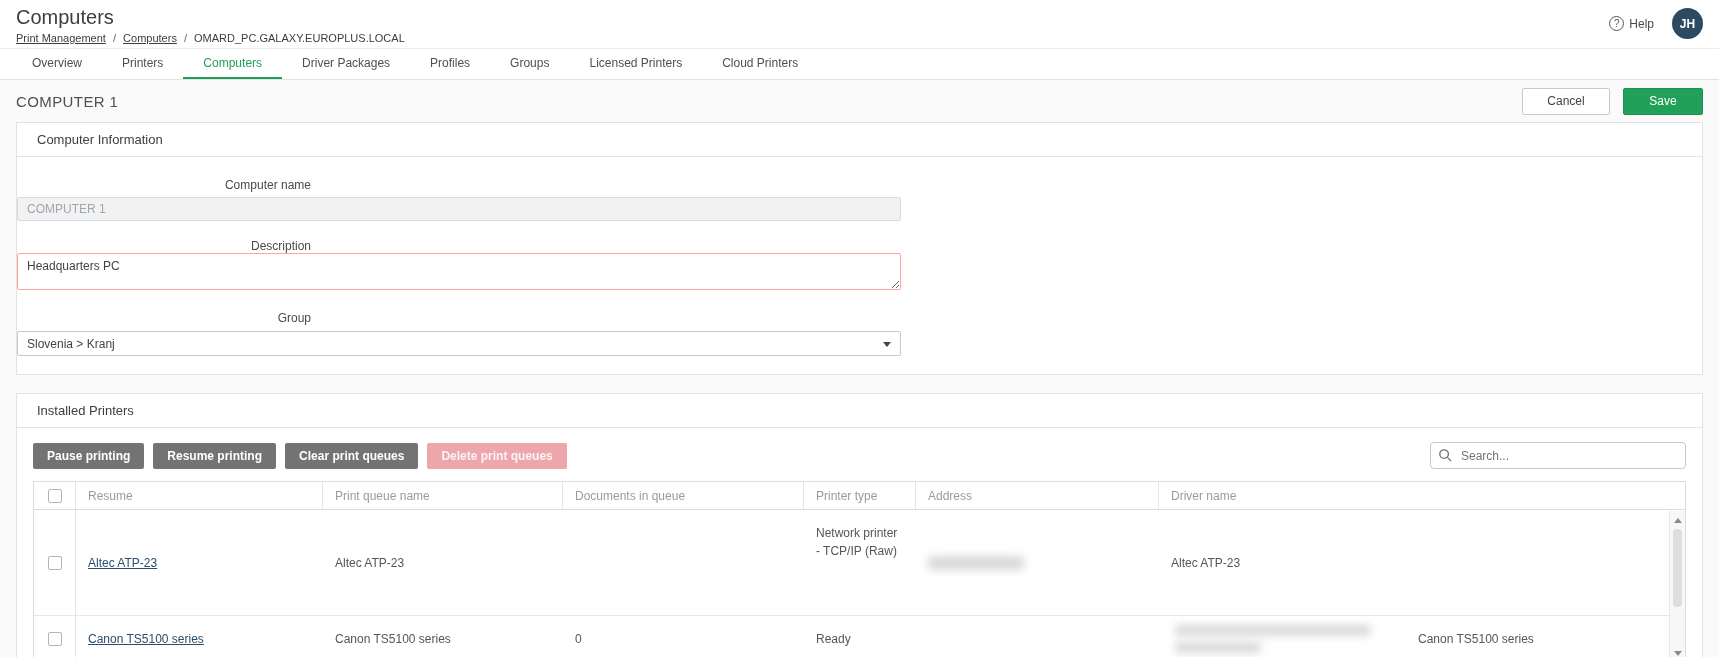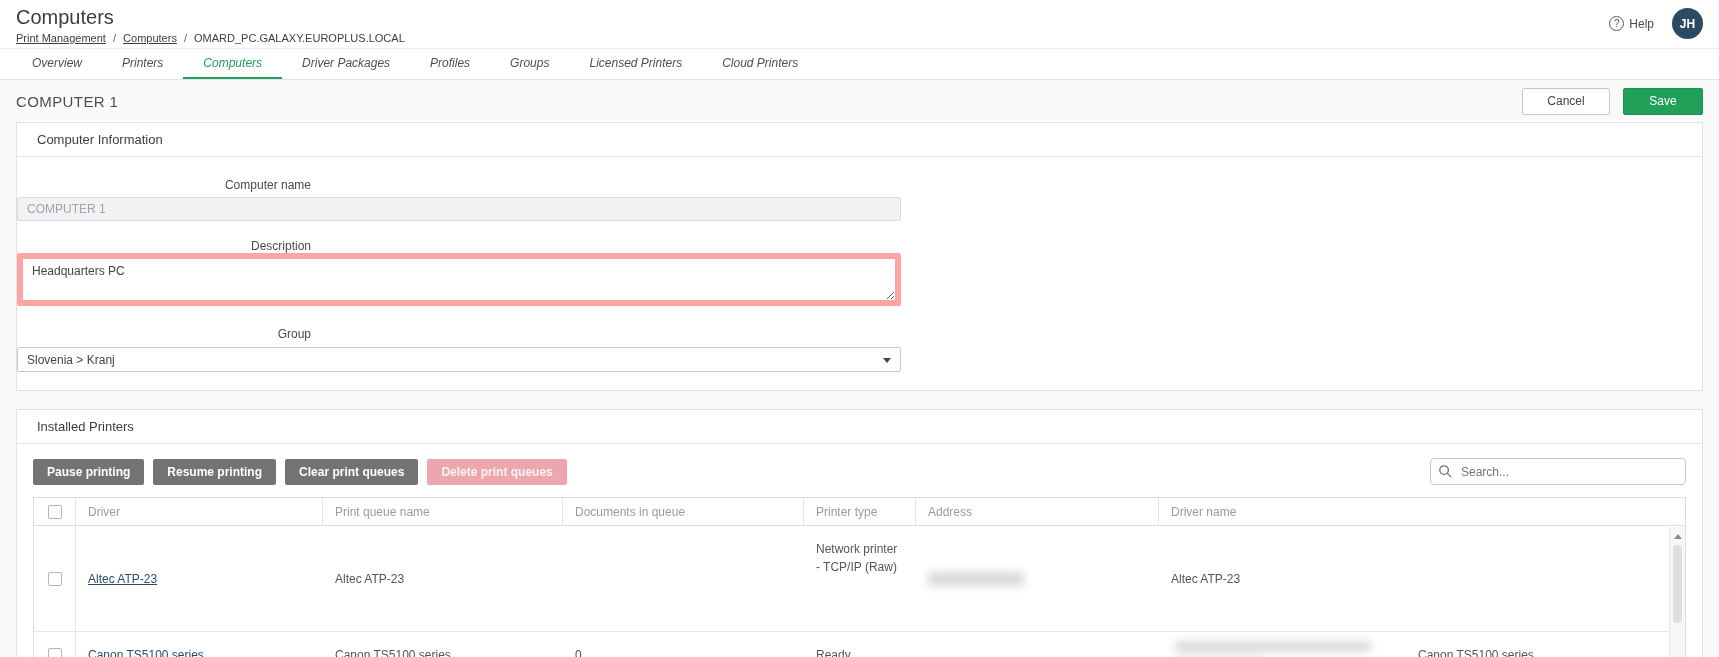--- a/index.html
+++ b/index.html
@@ -12,21 +12,21 @@
   .breadcrumb { margin-top:3px; font-size:11px; color:#3d3d3d; }
   .breadcrumb a { color:#3d3d3d; text-decoration:underline; cursor:pointer; }
   .breadcrumb .sep { color:#666; margin:0 4px; }
   .topbar-right { position:absolute; right:16px; top:8px; display:flex; align-items:center; gap:18px; }
   .help { display:flex; align-items:center; gap:5px; color:#4a4a4a; font-size:12px; cursor:pointer; }
   .help-circle { width:15px; height:15px; border:1px solid #5a5a5a; border-radius:50%; display:flex; align-items:center; justify-content:center; font-size:10px; color:#5a5a5a; }
   .avatar { width:31px; height:31px; border-radius:50%; background:#2d4a63; color:#fff; display:flex; align-items:center; justify-content:center; font-size:12px; font-weight:700; cursor:pointer; }
 
   
   .tabbar { height:31px; background:#fff; border-bottom:1px solid #e2e2e2; display:flex; align-items:stretch; padding-left:12px; }
-  .tab { display:flex; align-items:center; padding:0 20px; font-size:12px; color:#4f4f4f; cursor:pointer; border-bottom:2px solid transparent;font-style:italic; }
+  .tab { display:flex; align-items:center; padding:0 20px; font-size:12px; color:#4f4f4f; cursor:pointer; border-bottom:2px solid transparent; }
   .tab.active { color:#21a05a; border-bottom-color:#21a05a; }
 
   
   .main { background:#fafafa; height:577px; padding:0 16px; }
   .page-header { height:42px; display:flex; align-items:center; justify-content:space-between; }
   .page-title { font-size:15px; color:#4f4f4f; letter-spacing:.4px; }
   .page-actions { display:flex; gap:13px; }
   .btn { font-family:inherit; font-size:12px; border-radius:2px; cursor:pointer; height:27px; }
   .btn-cancel { background:#fff; border:1px solid #c9c9c9; color:#444; width:88px; }
   .btn-save { background:#21a05a; border:1px solid #1d9151; color:#fff; width:80px; }
@@ -36,21 +36,21 @@
 
   
   .form-body { padding:16px 0 18px 0; }
   .form-row { display:flex; margin-bottom:13px;flex-direction:column; }
   .form-row:last-child { margin-bottom:0; }
   .form-label { width:330px; text-align:right; padding-right:36px; font-size:12px; color:#4a4a4a; line-height:24px; flex:none; }
   .form-label.top { line-height:14px; padding-top:5px; }
   .form-field { width:884px; }
   .input-text { width:100%; height:24px; border:1px solid #c8c8c8; border-radius:2px; padding:0 9px; font-family:inherit; font-size:12px; color:#444; background:#fff; }
   .input-text:disabled { background:#f1f2f3; border-color:#dadada; color:#a2a6aa; }
-  .textarea { width:100%; height:53px; border:6px solid #fca5a5; border-radius:2px; padding:5px 9px; font-family:inherit; font-size:12px; color:#444; resize:both; }
+  .textarea { width:100%; height:37px; border:1px solid #fca5a5; border-radius:2px; padding:5px 9px; font-family:inherit; font-size:12px; color:#444; resize:both; }
   .select { position:relative; width:100%; height:25px; border:1px solid #c8c8c8; border-radius:2px; background:#fff; display:flex; align-items:center; padding:0 9px; font-size:12px; color:#444; cursor:pointer; }
   .select-caret { position:absolute; right:9px; top:10px; width:0; height:0; border-left:4px solid transparent; border-right:4px solid transparent; border-top:5px solid #444; }
 
   
   .panel.printers { margin-top:18px; }
   .toolbar { display:flex; align-items:center; justify-content:space-between; padding:14px 16px 12px 16px; }
   .toolbar-left { display:flex; gap:9px; }
   .tbtn { border:none; border-radius:2px; height:26px; padding:0 14px; font-family:inherit; font-size:12px; font-weight:700; color:#fff; cursor:pointer; }
   .tbtn.gray { background:#737373; }
   .tbtn.pink { background:#eca6ac; color:#fbf3f4; cursor:default; }
@@ -188,21 +188,21 @@
         <input placeholder="Search..." style="">
       </div>
     </div>
 
     <div class="grid">
 
       <div class="g-head">
         <div class="cell col-check">
             <span class="checkbox"></span>
           </div>
-        <div class="cell col-printer">Driver</div>
+        <div class="cell col-printer">Resume</div>
         <div class="cell col-queue">Print queue name</div>
         <div class="cell col-docs">Documents in queue</div>
         <div class="cell col-type" style="align-items:center !important;padding-top:0 !important">Printer type</div>
         <div class="cell col-addr">Address</div>
         <div class="cell col-driver">Driver name</div>
       </div>
 
       <div class="g-row row-tall">
         <div class="cell col-check">
             <span class="checkbox"></span>

